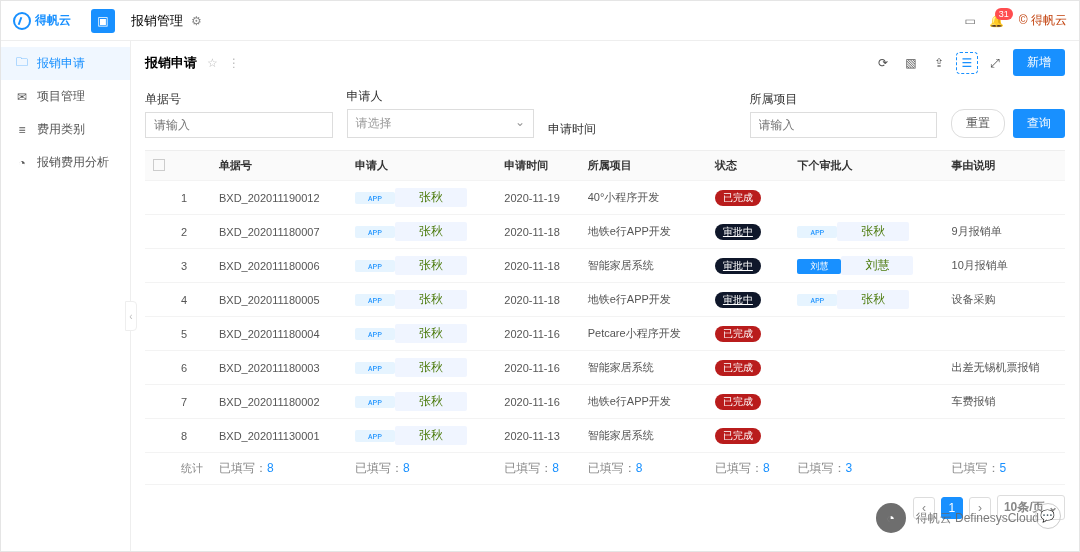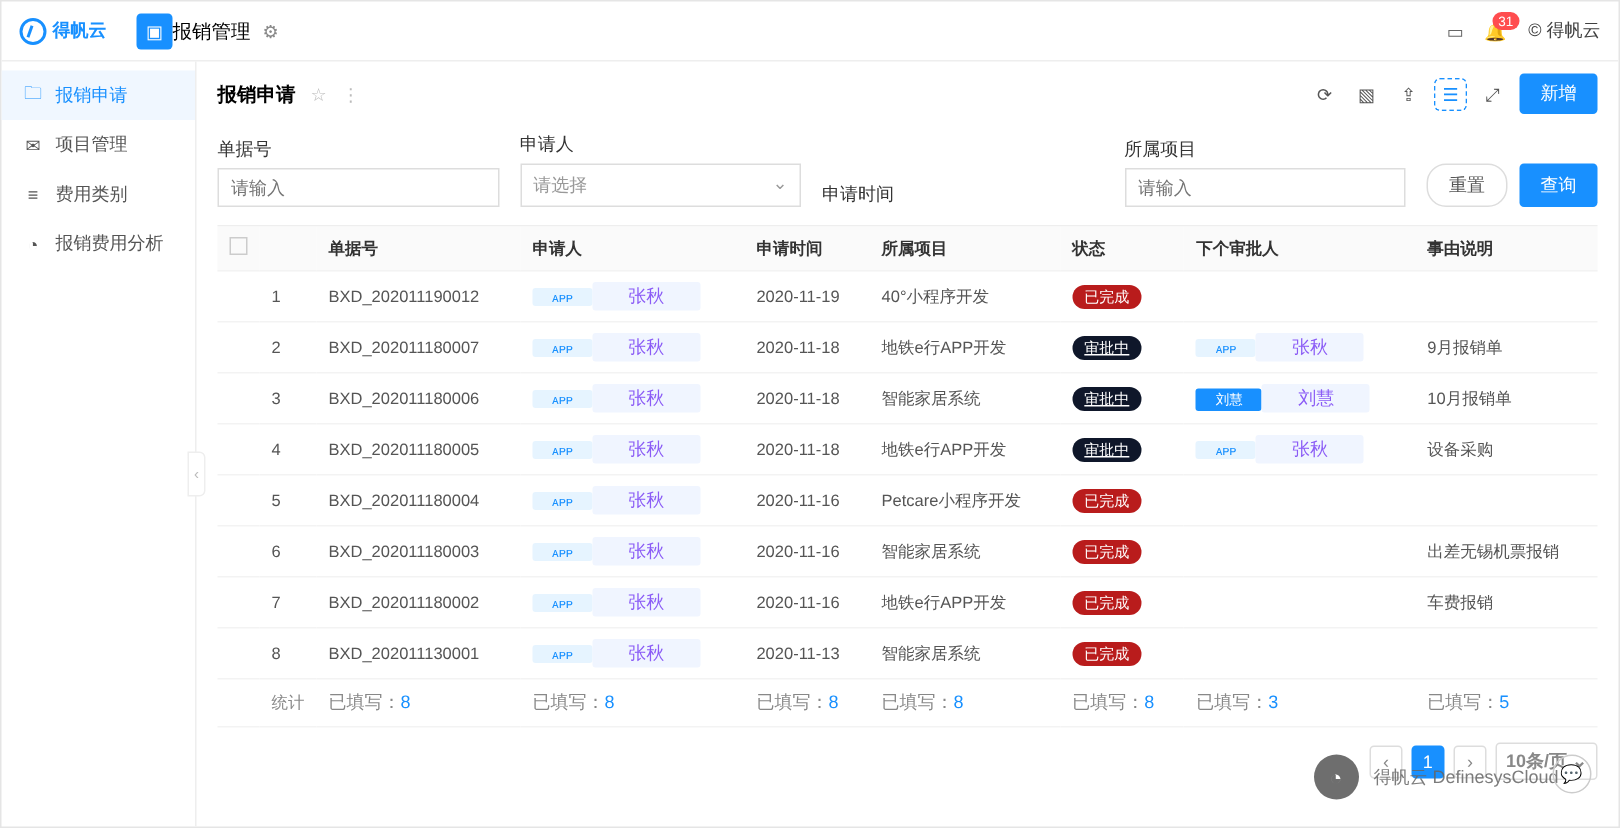--- a/index.html
+++ b/index.html
@@ -2,26 +2,26 @@
 <html><head>
 <meta charset="utf-8">
 <style>
 *{box-sizing:border-box;margin:0;padding:0;font-family:"Microsoft YaHei",Arial,sans-serif;font-size:12px;}
 body{background:#fff;width:1080px;height:552px;overflow:hidden;position:relative;border:1px solid #e5e5e5;}
 .topbar{height:40px;display:flex;align-items:center;padding:0 12px;border-bottom:1px solid #eee;}
 .logo{display:flex;align-items:center;gap:4px;font-size:16px;font-weight:bold;color:#1890ff;}
 .logo-icon{width:18px;height:18px;border:2px solid #1890ff;border-radius:50%;position:relative;}
 .logo-icon:before{content:"";position:absolute;width:2px;height:8px;background:#1890ff;left:4px;top:3px;transform:rotate(20deg);}
 .app-ico{width:24px;height:24px;background:#1890ff;border-radius:3px;margin-left:20px;display:flex;align-items:center;justify-content:center;color:#fff;}
-.app-title{margin-left:0;font-size:13px;}
+.app-title{margin-left:16px;font-size:13px;}
 .gear{margin-left:8px;color:#888;}
 .top-right{margin-left:auto;display:flex;align-items:center;gap:14px;color:#666;}
 .bell{position:relative;}
 .badge{position:absolute;top:-6px;right:-8px;background:#ff4d4f;color:#fff;border-radius:8px;font-size:9px;padding:0 4px;line-height:12px;}
-.user-link{color:#404040;}
+.user-link{color:#c2410c;}
 .body{display:flex;height:calc(100% - 40px);}
 .sidebar{width:130px;border-right:1px solid #eee;padding-top:6px;}
 .side-item{display:flex;align-items:center;gap:8px;padding:8px 14px;color:#555;cursor:pointer;}
 .side-item.active{color:#1890ff;background:#f0f7ff;}
 .side-ico{width:14px;height:14px;display:inline-flex;align-items:center;justify-content:center;}
 .main{flex:1;padding:0;overflow:hidden;display:flex;flex-direction:column;}
 .page-head{display:flex;align-items:center;padding:8px 14px;gap:10px;}
 .page-title{font-weight:bold;font-size:13px;}
 .star{color:#bbb;}
 .dots{color:#bbb;}
@@ -41,21 +41,21 @@
 table{width:100%;border-collapse:collapse;}
 th,td{text-align:left;padding:7px 8px;font-size:11px;color:#555;border-bottom:1px solid #f3f3f3;white-space:nowrap;}
 th{color:#333;font-weight:bold;background:#fafafa;}
 .chk{width:12px;height:12px;border:1px solid #ccc;display:inline-block;}
 .tag{display:inline-block;border-radius:10px;padding:1px 8px;color:#fff;font-size:10px;}
 .tag.green{background:#b91c1c;}
 .tag.orange{background:#0f172a;text-decoration:underline;}
 .badge-sm{display:inline-block;font-size:9px;border-radius:2px;padding:1px 13px;margin-right:0;color:#fff;}
 .badge-blue{background:#1890ff;}
 .badge-cyan{color:#1890ff;background:#e6f4ff;}
-.name-cell{background:#f0f5ff;color:#8b5cf6;padding:1px 24px;border-radius:2px;display:inline-block;}
+.name-cell{background:#f0f5ff;color:#4d7c0f;padding:1px 24px;border-radius:2px;display:inline-block;}
 .stats-row td{color:#888;}
 .stats-row .v{color:#1890ff;}
 .pager{display:flex;justify-content:flex-end;align-items:center;gap:6px;padding:10px 14px;color:#888;}
 .pg-btn{border:1px solid #ddd;border-radius:3px;width:22px;height:22px;display:flex;align-items:center;justify-content:center;cursor:pointer;}
 .pg-btn.cur{background:#1890ff;color:#fff;border-color:#1890ff;}
 .pg-select{border:1px solid #ddd;border-radius:3px;padding:3px 6px;font-weight:bold;}
 .collapse{position:absolute;left:124px;top:300px;width:12px;height:30px;background:#fff;border:1px solid #eee;border-radius:0 4px 4px 0;display:flex;align-items:center;justify-content:center;color:#bbb;font-size:10px;}
 .watermark{position:absolute;bottom:18px;right:40px;display:flex;align-items:center;gap:10px;color:#666;font-size:20px;opacity:.85;pointer-events:none;}
 .wm-ico{width:30px;height:30px;border-radius:50%;background:#555;display:flex;align-items:center;justify-content:center;color:#fff;font-size:14px;}
 .bubble{position:absolute;bottom:22px;right:18px;width:26px;height:26px;border:1px solid #ccc;border-radius:50%;display:flex;align-items:center;justify-content:center;color:#888;}

